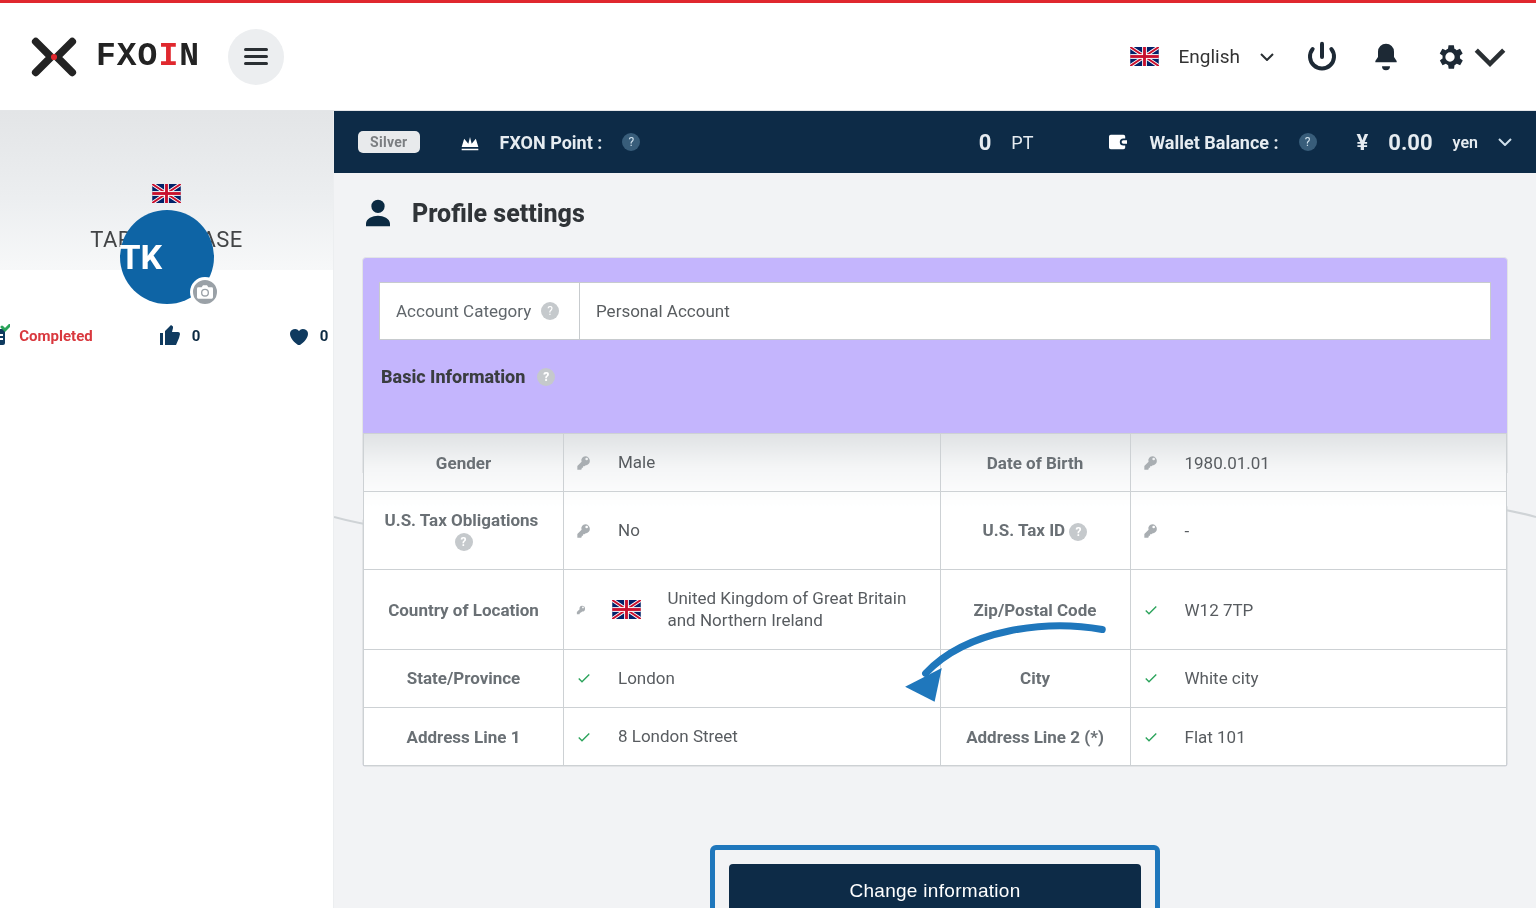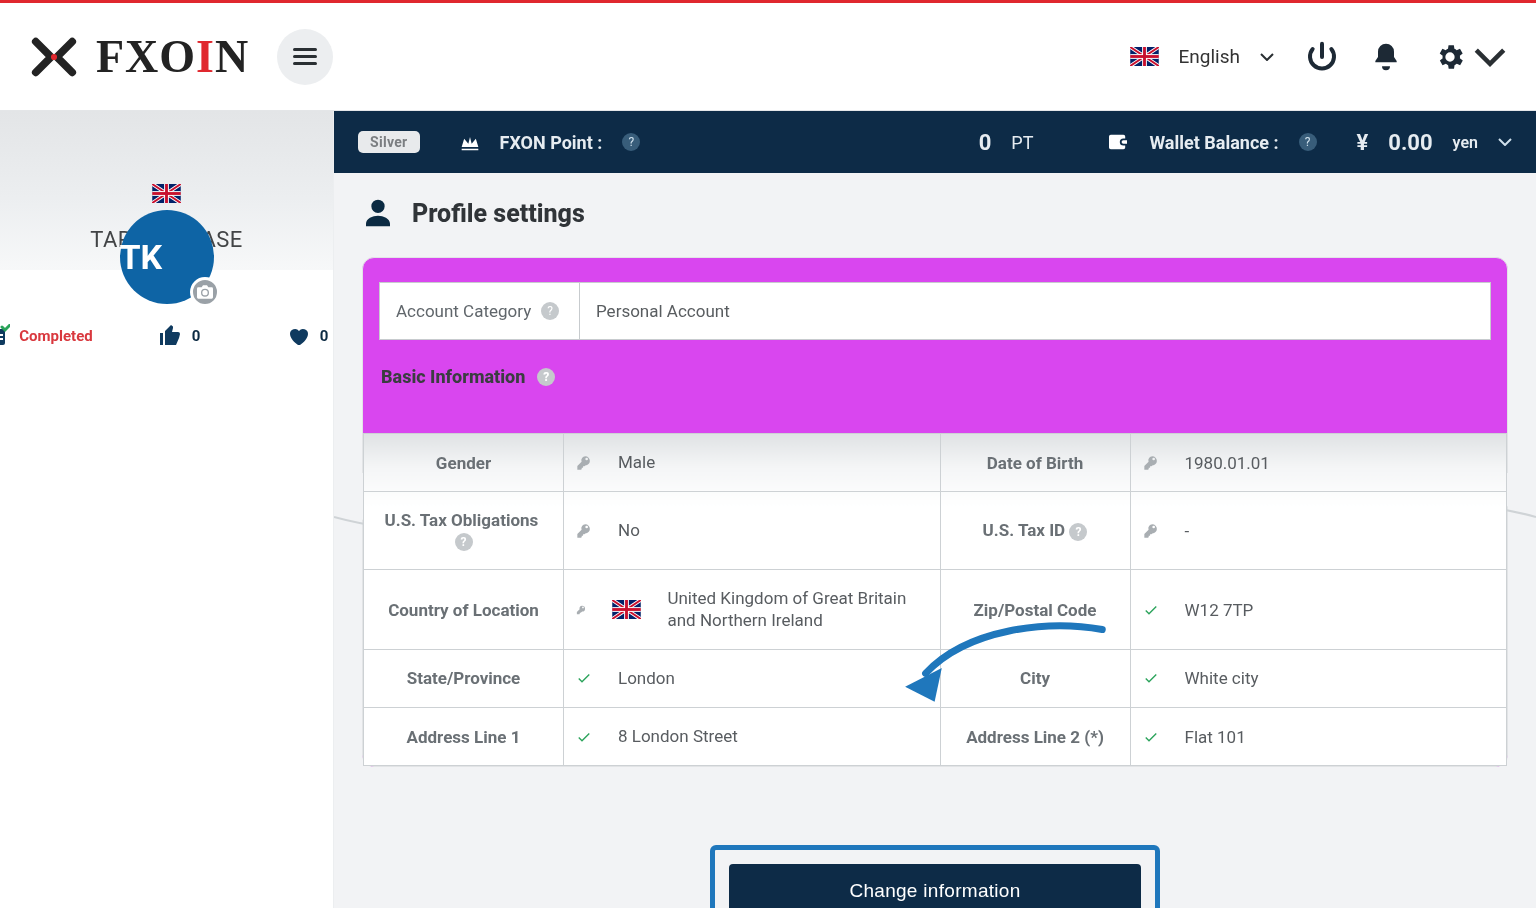--- a/index.html
+++ b/index.html
@@ -15,21 +15,21 @@
     --avatar:#0e64a5;
     --link:#0d2a4b;
   }
   *{box-sizing:border-box}
   html,body{margin:0;padding:0;width:1536px;height:908px;background:#ffffff;font-family:"Segoe UI",Roboto,Arial,Helvetica,sans-serif;color:var(--text);overflow:hidden}
 
   .topbar-accent{height:3px;background:var(--red);width:100%}
   header.topbar{height:108px;display:flex;align-items:center;padding:0 30px;border-bottom:1px solid #e4e6e8}
   .brand{display:flex;align-items:center;gap:18px}
   .brand .mark{width:48px;height:44px;position:relative}
-  .brand-word{font-family:Liberation Serif, serif;font-size:46px;font-weight:800;letter-spacing:1px;color:#232323}
+  .brand-word{font-family:Liberation Mono, monospace;font-size:33px;font-weight:800;letter-spacing:1px;color:#232323}
   .brand-word .o{color:#232323}
   .brand-word .last{color:#232323}
   .fxon-svg{display:block}
 
   .hamburger{width:56px;height:56px;border-radius:50%;background:#eceef0;display:flex;align-items:center;justify-content:center;margin-left:28px}
   .hamburger svg{width:24px;height:18px}
 
   .top-right{margin-left:auto;display:flex;align-items:center;gap:32px}
   .lang{display:flex;align-items:center;gap:20px;color:#333;font-size:19px}
   .uk-flag{width:29px;height:19px;display:inline-block}
@@ -69,21 +69,21 @@
   .sb-spacer{flex:1}
   .pt-val{font-size:22px;font-weight:700}
   .yen-val{font-size:22px;font-weight:700}
   .yen-unit{font-size:16px;font-weight:600}
 
   .content{padding:24px 28px 0 28px;background:#f2f3f5;flex:1;overflow:hidden;position:relative}
   .page-title{display:flex;align-items:center;gap:18px;margin-bottom:28px}
   .page-title svg{width:32px;height:32px;fill:var(--dark)}
   .page-title h1{font-size:25px;font-weight:800;color:#303438;margin:0}
 
-  .card{background:#d946ef;border:1px solid #e2e4e6;border-radius:12px}
+  .card{background:#c4b5fd;border:1px solid #e2e4e6;border-radius:4px}
   .acct-table{display:grid;grid-template-columns:200px 1fr;border:1px solid #c7cbce}
   .acct-table .th{padding:18px 16px;color:#60666b;font-size:17px;border-right:1px solid #c7cbce;display:flex;align-items:center;gap:10px;background:#fff}
   .acct-table .td{padding:18px 16px;color:#595d60;font-size:17px;background:#fff}
   .help{width:18px;height:18px;border-radius:50%;background:#c5c9cc;color:#fff;display:inline-flex;align-items:center;justify-content:center;font-size:12px}
 
   .section-title{display:flex;align-items:center;gap:12px;margin:26px 0 0 2px;color:#3a3d40;font-weight:800;font-size:18px}
   .section-title .help{background:#c5c9cc}
 
   
   .wave-mask{position:absolute;left:0;right:0;top:300px;height:84px;pointer-events:none}

